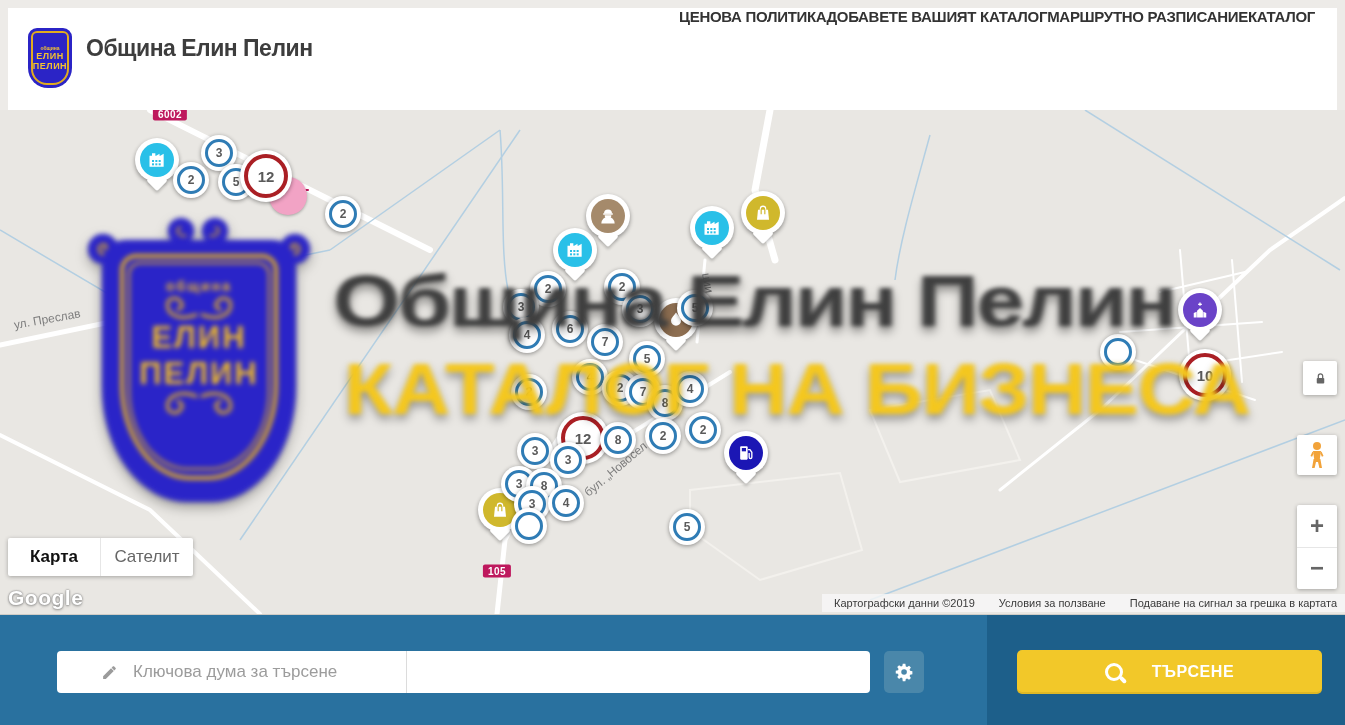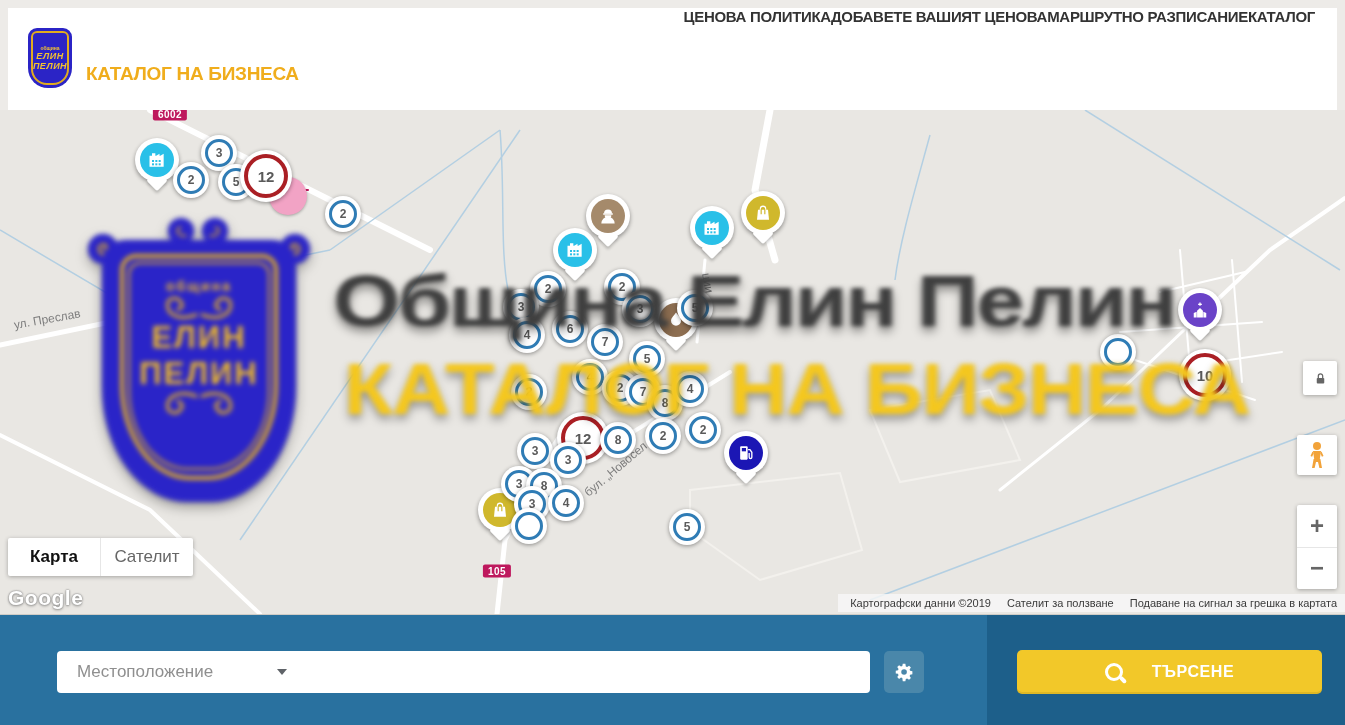--- a/index.html
+++ b/index.html
@@ -5,21 +5,21 @@
   html,body{margin:0;padding:0;}
   body{font-family:"Liberation Sans",sans-serif;background:#edebe8;}
   #page{position:relative;width:1345px;height:725px;overflow:hidden;background:#edebe8;}
 
   
   #header{position:absolute;left:8px;top:8px;width:1329px;height:102px;background:#fff;border-bottom:1px solid #e3e0da;}
   .mini-crest{position:absolute;left:20px;top:20px;width:44px;height:60px;background:#2b24c6;border-radius:9px 9px 20px 20px;display:flex;flex-direction:column;align-items:center;justify-content:center;gap:1px;}
   .mini-crest::before{content:"";position:absolute;inset:3px;border:2px solid #e0ac20;border-radius:6px 6px 16px 16px;}
   .mini-crest span{color:#f2c231;font-weight:bold;line-height:1;position:relative;}
   .mc-top{font-size:5px;}
-  .mc-main{font-size:9px;letter-spacing:.5px;font-style:italic;}
+  .mc-main{font-size:9px;letter-spacing:.5px;}
   .hdr-title{position:absolute;left:78px;top:27px;font-size:23px;font-weight:700;color:#3d3d3d;letter-spacing:-.5px;}
   .hdr-sub{position:absolute;left:78px;top:55px;font-size:19px;font-weight:700;color:#f0ad1c;letter-spacing:-.3px;}
   #nav{position:absolute;right:22px;top:0;height:100%;display:flex;align-items:flex-start;margin-left:7px;}
   #nav a{font-size:15px;font-weight:700;color:#333;text-decoration:none;letter-spacing:-.3px;cursor:pointer;}
 
   
   #map{position:absolute;left:0;top:110px;width:1345px;height:504px;background:#e9e7e3;overflow:hidden;}
   #roads{position:absolute;left:0;top:0;z-index:1;}
   .street-label{position:absolute;z-index:2;font-size:12px;color:#7d7d7d;white-space:nowrap;transform-origin:0 50%;}
   .road-badge{position:absolute;z-index:2;background:#be185d;color:#fff;font-size:10px;font-weight:700;padding:1px 5px;border-radius:2px;transform:translate(-50%,-50%);letter-spacing:.5px;}
@@ -54,21 +54,21 @@
   #maptype div{width:92px;display:flex;align-items:center;justify-content:center;font-size:17px;cursor:pointer;}
   #mt-map{font-weight:600;color:#111;}
   #mt-sat{color:#666;border-left:1px solid #e6e6e6;}
   .sq-btn{position:absolute;z-index:20;background:#fff;box-shadow:0 1px 4px rgba(0,0,0,.3);border-radius:2px;display:flex;align-items:center;justify-content:center;cursor:pointer;}
   #lock-btn{left:1303px;top:251px;width:34px;height:34px;}
   #pegman-btn{left:1297px;top:325px;width:40px;height:40px;}
   #zoomctrl{position:absolute;left:1297px;top:395px;width:40px;height:84px;z-index:20;background:#fff;border-radius:2px;box-shadow:0 1px 4px rgba(0,0,0,.3);display:flex;flex-direction:column;}
   #zoomctrl div{flex:1;display:flex;align-items:center;justify-content:center;font-size:24px;font-weight:700;color:#666;cursor:pointer;}
   #zoom-out{border-top:1px solid #e6e6e6;}
   #google-logo{position:absolute;left:8px;bottom:4px;z-index:21;font-size:21px;font-weight:700;color:#fff;letter-spacing:.5px;text-shadow:0 0 1px #999,0 0 2px #888,0 1px 3px rgba(0,0,0,.35);cursor:pointer;}
-  #attrib{position:absolute;right:0;bottom:2px;z-index:21;height:18px;display:flex;align-items:center;gap:16px;background:rgba(247,247,247,.8);padding:0 8px 0 12px;font-size:11px;color:#3a3a3a;}
+  #attrib{position:absolute;right:0;bottom:2px;z-index:21;height:18px;display:flex;align-items:center;gap:24px;background:rgba(247,247,247,.8);padding:0 8px 0 12px;font-size:11px;color:#3a3a3a;}
   #attrib span{white-space:nowrap;}
 
   
   #bottombar{position:absolute;left:0;top:614px;width:1345px;height:111px;background:#29719f;border-top:1px solid #cfccc6;}
   #bb-dark{position:absolute;right:0;top:0;width:358px;height:100%;background:#1d5f8a;}
   #fields{position:absolute;left:57px;top:36px;width:813px;height:42px;background:#fff;border-radius:4px;display:flex;align-items:stretch;}
   .fsec{display:flex;align-items:center;}
   #f-key{width:305px;border-right:1px solid #dcdcdc;padding-left:44px;gap:13px;}
   #f-key input{border:none;outline:none;font-size:17px;color:#444;width:215px;font-family:inherit;background:transparent;}
   #f-key input::placeholder{color:#9c9c9c;}
@@ -87,24 +87,24 @@
 <body>
 
 <div id="page">
 
   <div id="header">
     <div class="mini-crest">
       <span class="mc-top">община</span>
       <span class="mc-main">ЕЛИН</span>
       <span class="mc-main">ПЕЛИН</span>
     </div>
-    <div class="hdr-sub">КАТАЛОГ НА БИЗНЕСА</div>
+    <div class="hdr-title">Община Елин Пелин</div>
     <nav id="nav">
       <a>ЦЕНОВА ПОЛИТИКА</a>
-      <a>ДОБАВЕТЕ ВАШИЯТ ЦЕНОВА</a>
+      <a>ДОБАВЕТЕ ВАШИЯТ КАТАЛОГ</a>
       <a>МАРШРУТНО РАЗПИСАНИЕ</a>
       <a>КАТАЛОГ</a>
     </nav>
   </div>
 
   <div id="map">
     <svg id="roads" width="1345" height="504" viewBox="0 0 1345 504">
       <g stroke="#ffffff" fill="none" stroke-linecap="round">
         <path d="M150,0 L320,85 L430,140" stroke-width="6"></path>
         <path d="M0,235 L240,185" stroke-width="5"></path>
@@ -416,31 +416,33 @@
           <path d="M7.5 10.5 5.5 15l1.6.7 1.6-3.4zM16.5 10.5l2 4.5-1.6.7-1.6-3.4z"></path>
         </svg>
     </div>
     <div id="zoomctrl">
       <div id="zoom-in">+</div>
       <div id="zoom-out">−</div>
     </div>
     <div id="google-logo">Google</div>
     <div id="attrib">
       <span>Картографски данни ©2019</span>
-      <span>Сателит за ползване</span>
+      <span>Условия за ползване</span>
       <span>Подаване на сигнал за грешка в картата</span>
     </div>
   </div>
 
   <div id="bottombar">
     <div id="bb-dark"></div>
     <div id="fields">
-      <div class="fsec fselect" id="f-loc">
-        <span class="lbl">Местоположение</span>
-        <span class="caret"></span>
+      <div class="fsec" id="f-key">
+        <svg width="17" height="17" viewBox="0 0 24 24" fill="#9b9b9b">
+            <path d="M3 17.2V21h3.8L18 9.8 14.2 6 3 17.2zM20.7 7.1c.4-.4.4-1 0-1.4l-2.4-2.4c-.4-.4-1-.4-1.4 0L15 5.2 18.8 9l1.9-1.9z"></path>
+          </svg>
+        <input type="text" placeholder="Ключова дума за търсене" style="">
       </div>
     </div>
     <div id="gear-btn">
       <svg width="21" height="21" viewBox="0 0 24 24" fill="#fff">
           <path d="M21 13.5v-3l-2.6-.5a6.7 6.7 0 0 0-.6-1.5l1.5-2.2-2.1-2.1-2.2 1.5c-.5-.3-1-.5-1.5-.6L13 2h-3l-.5 2.6c-.5.1-1 .3-1.5.6L5.8 3.7 3.7 5.8l1.5 2.2c-.3.5-.5 1-.6 1.5L2 10v3l2.6.5c.1.5.3 1 .6 1.5l-1.5 2.2 2.1 2.1 2.2-1.5c.5.3 1 .5 1.5.6L10 22h3l.5-2.6c.5-.1 1-.3 1.5-.6l2.2 1.5 2.1-2.1-1.5-2.2c.3-.5.5-1 .6-1.5l2.6-.5z"></path>
           <circle cx="11.5" cy="11.5" r="3.2" fill="#4a87aa"></circle>
         </svg>
     </div>
     <button id="search-btn">
       <span class="lens"></span>

